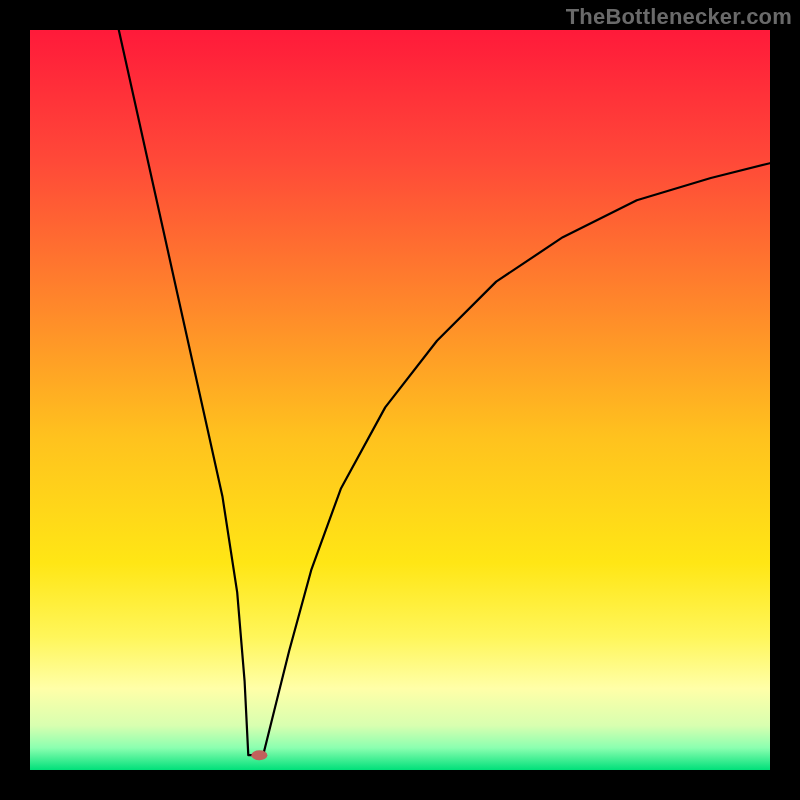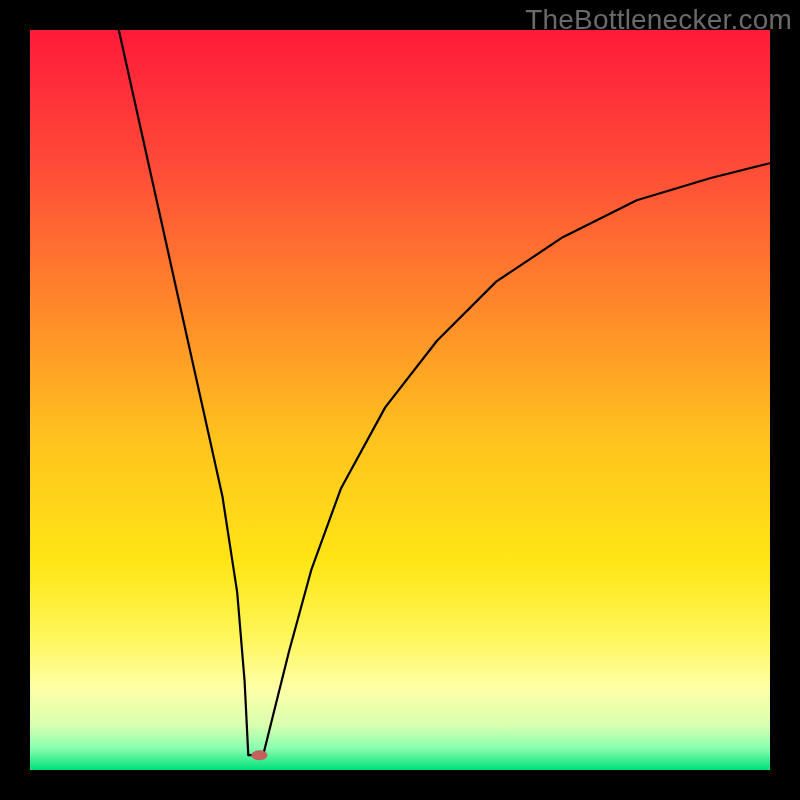--- a/index.html
+++ b/index.html
@@ -23,22 +23,22 @@
     top: 30px;
     left: 30px;
     width: 740px;
     height: 740px;
   }
   .watermark {
     position: absolute;
     top: 4px;
     right: 8px;
     color: #6a6a6a;
-    font-size: 28px;
-    font-weight: 400;
+    font-size: 22px;
+    font-weight: 700;
     letter-spacing: 0.2px;
     user-select: none;
   }
   svg { display: block; }
 </style>
 </head>
 <body>
 
 <div class="frame">
   <div class="watermark">TheBottlenecker.com</div>

